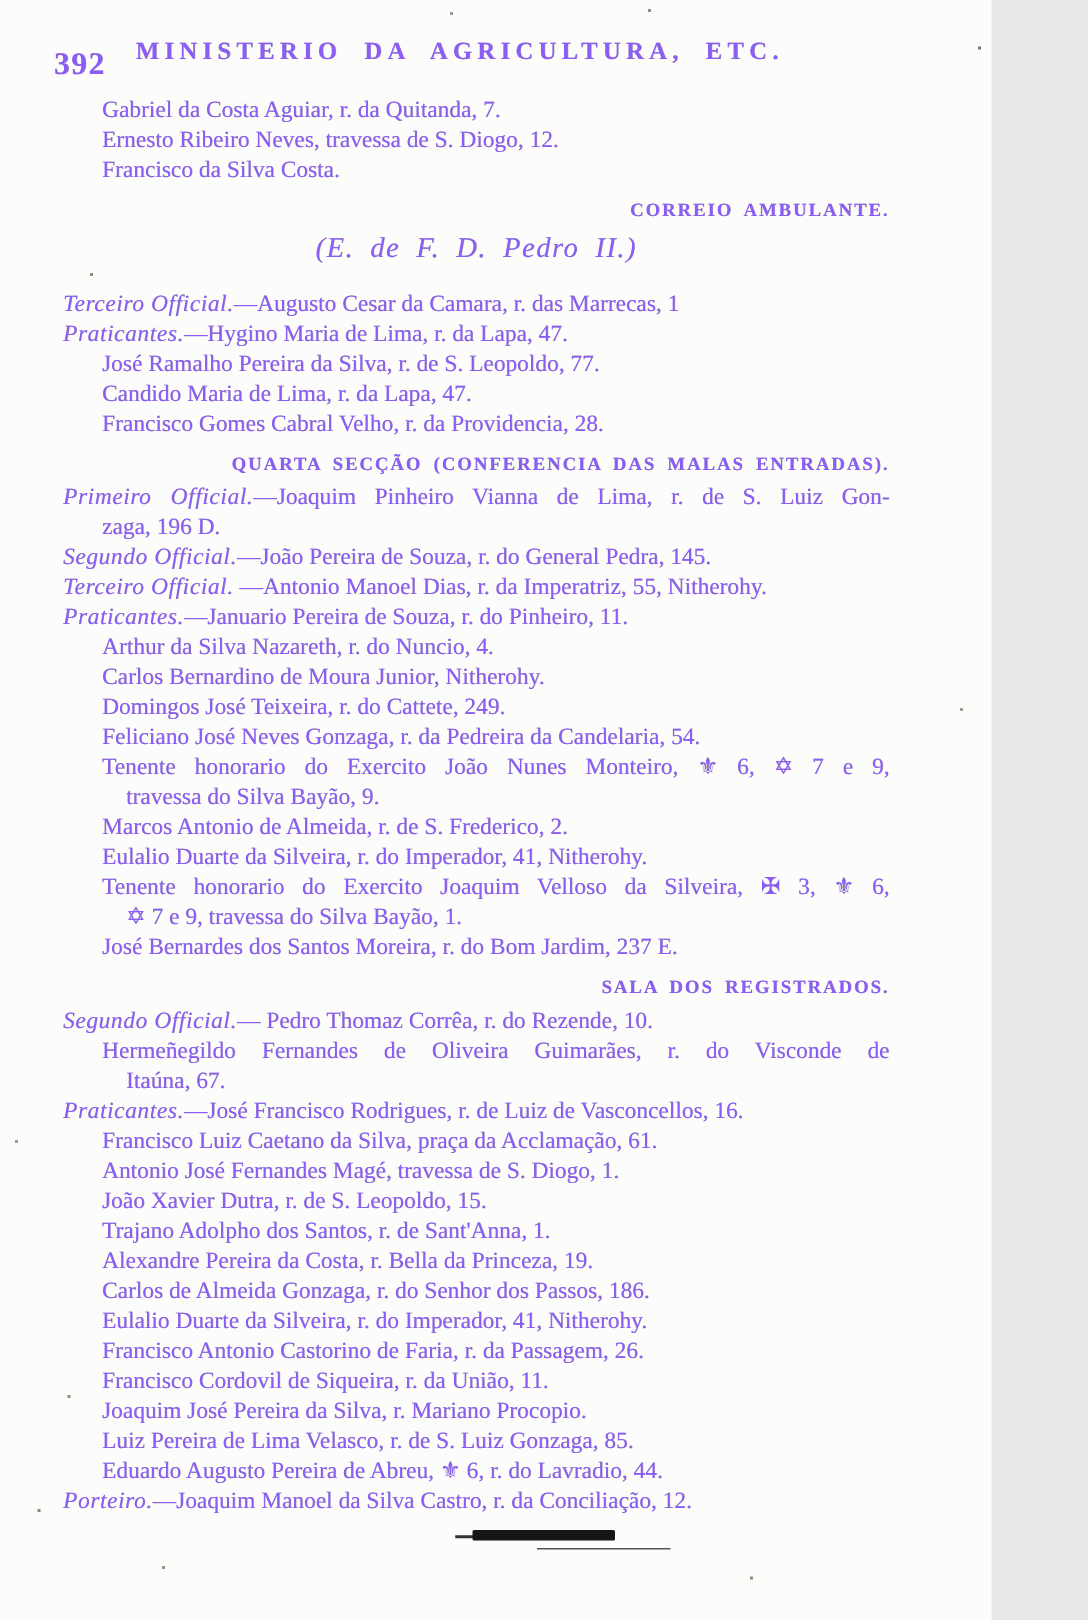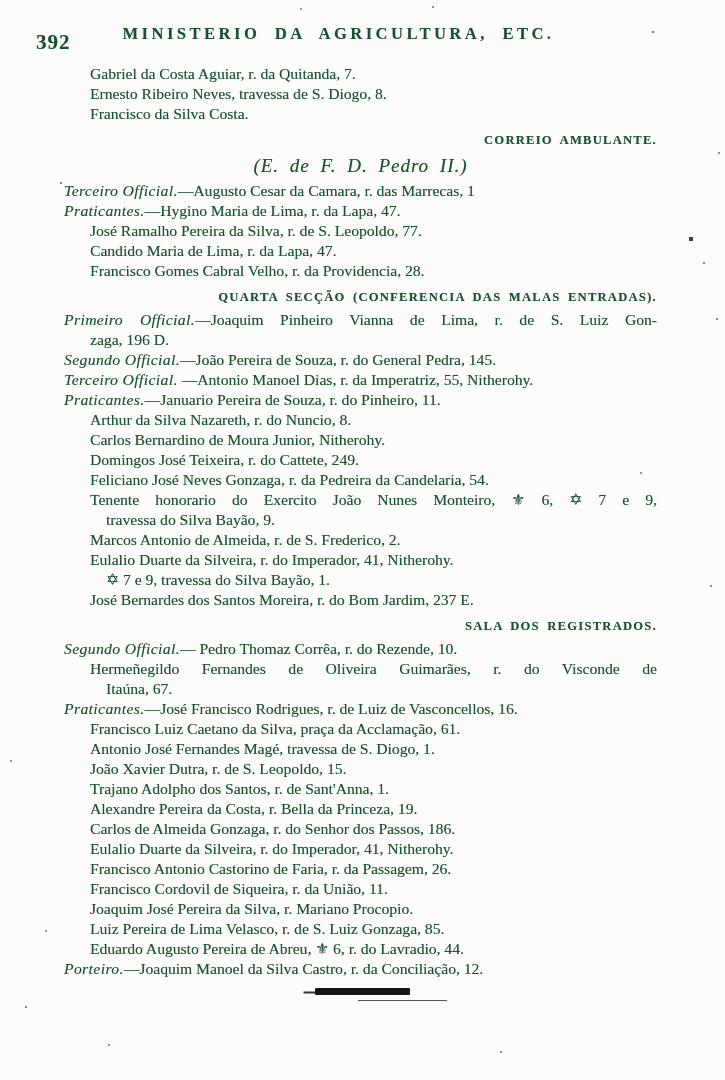--- a/index.html
+++ b/index.html
@@ -1,50 +1,50 @@
 <!DOCTYPE html>
 <html><head>
 <meta charset="utf-8">
 <style>
   html,body{margin:0;padding:0;background:#e8e8e6;}
   .page{
     position:relative;
-    width:725px;height:1080px;
+    width:661px;height:1080px;
     background:#fcfcfa;
-    color:#14532d;
+    color:#8b5cf6;
     font-family:"Liberation Serif","DejaVu Serif","DejaVu Sans",serif;
     overflow:hidden;
     text-shadow:0.3px 0.3px 0 rgba(25,25,25,0.35);
   }
   .hdr{position:relative;height:64px;}
   .pagenum{
     position:absolute;left:36px;top:30px;
     font-size:21px;font-weight:700;letter-spacing:1px;
   }
   .hdr-title{
     position:relative;left:-24px;top:24px;
     text-align:center;
     font-size:16.5px;font-weight:700;
     letter-spacing:3.5px;word-spacing:7px;
   }
-  .body{padding:0 68px 0 64px;font-size:15.6px;line-height:20px;}
+  .body{padding:0 68px 0 42px;font-size:15.6px;line-height:20px;}
   .ln{white-space:nowrap;}
   .ln-role{padding-left:0;}
   .ln-name{padding-left:26px;}
   .ln-cont{padding-left:42px;}
   .j{text-align:justify;text-align-last:justify;}
   .role{font-style:italic;letter-spacing:0.4px;}
   .sec-h{
     text-align:right;font-size:12.5px;font-weight:700;
     letter-spacing:1.3px;word-spacing:3px;
     margin:6px 0 3px;white-space:nowrap;
   }
   .sec-sub{
     text-align:center;font-style:italic;
-    font-size:19px;line-height:25px;margin:0 0 3px;
+    font-size:19px;line-height:25px;margin:0 0 15px;
     letter-spacing:1px;word-spacing:5px;white-space:nowrap;
   }
   .divider{
     width:95px;height:7px;background:#161616;
     margin:9px auto 0;margin-left:315px;border-radius:1px;
     box-shadow:-14px 1px 0 -2.5px #333, 40px 9px 0 -3px #555;
   }
   
   .specks{position:absolute;top:0;left:0;width:2px;height:2px;background:transparent;pointer-events:none;
     box-shadow:
@@ -58,43 +58,44 @@
 </head>
 <body>
 
 <div class="page">
   <div class="hdr">
     <span class="pagenum">392</span>
     <div class="hdr-title">MINISTERIO DA AGRICULTURA, ETC.</div>
   </div>
   <div class="body">
       <div class="ln ln-name">Gabriel da Costa Aguiar, r. da Quitanda, 7.</div>
-      <div class="ln ln-name">Ernesto Ribeiro Neves, travessa de S. Diogo, 8.</div>
+      <div class="ln ln-name">Ernesto Ribeiro Neves, travessa de S. Diogo, 12.</div>
       <div class="ln ln-name">Francisco da Silva Costa.</div>
       <div class="sec-h">CORREIO AMBULANTE.</div>
       <div class="sec-sub">(E. de F. D. Pedro II.)</div>
       <div class="ln ln-role"><span class="role">Terceiro Official.</span>—Augusto Cesar da Camara, r. das Marrecas, 1</div>
       <div class="ln ln-role"><span class="role">Praticantes.</span>—Hygino Maria de Lima, r. da Lapa, 47.</div>
       <div class="ln ln-name">José Ramalho Pereira da Silva, r. de S. Leopoldo, 77.</div>
       <div class="ln ln-name">Candido Maria de Lima, r. da Lapa, 47.</div>
       <div class="ln ln-name">Francisco Gomes Cabral Velho, r. da Providencia, 28.</div>
       <div class="sec-h">QUARTA SECÇÃO (CONFERENCIA DAS MALAS ENTRADAS).</div>
       <div class="ln ln-role j"><span class="role">Primeiro Official.</span>—Joaquim Pinheiro Vianna de Lima, r. de S. Luiz Gon-</div>
       <div class="ln ln-name">zaga, 196 D.</div>
       <div class="ln ln-role"><span class="role">Segundo Official.</span>—João Pereira de Souza, r. do General Pedra, 145.</div>
       <div class="ln ln-role"><span class="role">Terceiro Official.</span> —Antonio Manoel Dias, r. da Imperatriz, 55, Nitherohy.</div>
       <div class="ln ln-role"><span class="role">Praticantes.</span>—Januario Pereira de Souza, r. do Pinheiro, 11.</div>
-      <div class="ln ln-name">Arthur da Silva Nazareth, r. do Nuncio, 8.</div>
+      <div class="ln ln-name">Arthur da Silva Nazareth, r. do Nuncio, 4.</div>
       <div class="ln ln-name">Carlos Bernardino de Moura Junior, Nitherohy.</div>
       <div class="ln ln-name">Domingos José Teixeira, r. do Cattete, 249.</div>
       <div class="ln ln-name">Feliciano José Neves Gonzaga, r. da Pedreira da Candelaria, 54.</div>
       <div class="ln ln-name j">Tenente honorario do Exercito João Nunes Monteiro, ⚜ 6, ✡ 7 e 9,</div>
       <div class="ln ln-cont">travessa do Silva Bayão, 9.</div>
       <div class="ln ln-name">Marcos Antonio de Almeida, r. de S. Frederico, 2.</div>
       <div class="ln ln-name">Eulalio Duarte da Silveira, r. do Imperador, 41, Nitherohy.</div>
+      <div class="ln ln-name j">Tenente honorario do Exercito Joaquim Velloso da Silveira, ✠ 3, ⚜ 6,</div>
       <div class="ln ln-cont">✡ 7 e 9, travessa do Silva Bayão, 1.</div>
       <div class="ln ln-name">José Bernardes dos Santos Moreira, r. do Bom Jardim, 237 E.</div>
       <div class="sec-h">SALA DOS REGISTRADOS.</div>
       <div class="ln ln-role"><span class="role">Segundo Official.</span>— Pedro Thomaz Corrêa, r. do Rezende, 10.</div>
       <div class="ln ln-name j">Hermeñegildo Fernandes de Oliveira Guimarães, r. do Visconde de</div>
       <div class="ln ln-cont">Itaúna, 67.</div>
       <div class="ln ln-role"><span class="role">Praticantes.</span>—José Francisco Rodrigues, r. de Luiz de Vasconcellos, 16.</div>
       <div class="ln ln-name">Francisco Luiz Caetano da Silva, praça da Acclamação, 61.</div>
       <div class="ln ln-name">Antonio José Fernandes Magé, travessa de S. Diogo, 1.</div>
       <div class="ln ln-name">João Xavier Dutra, r. de S. Leopoldo, 15.</div>

